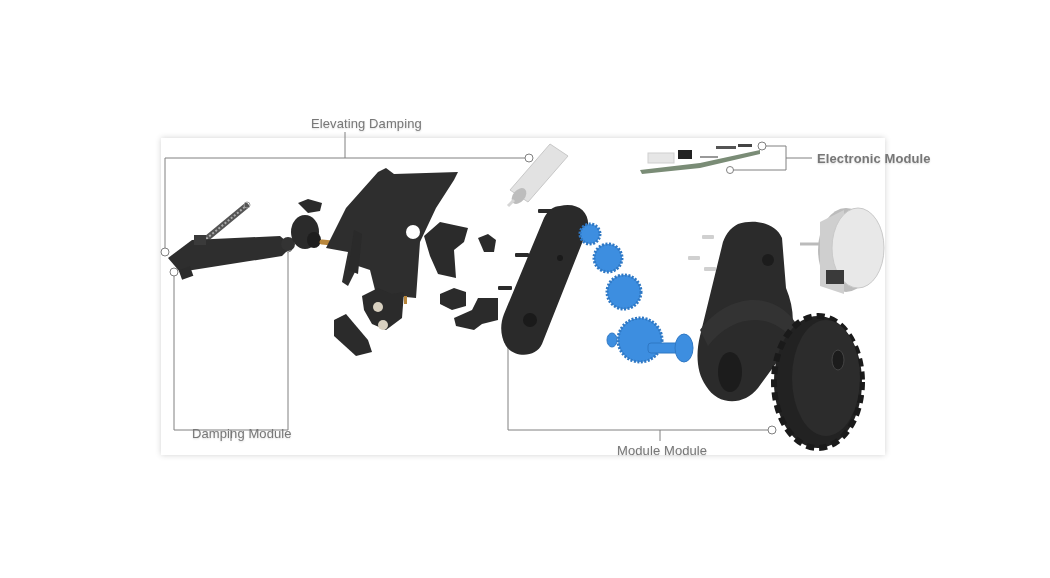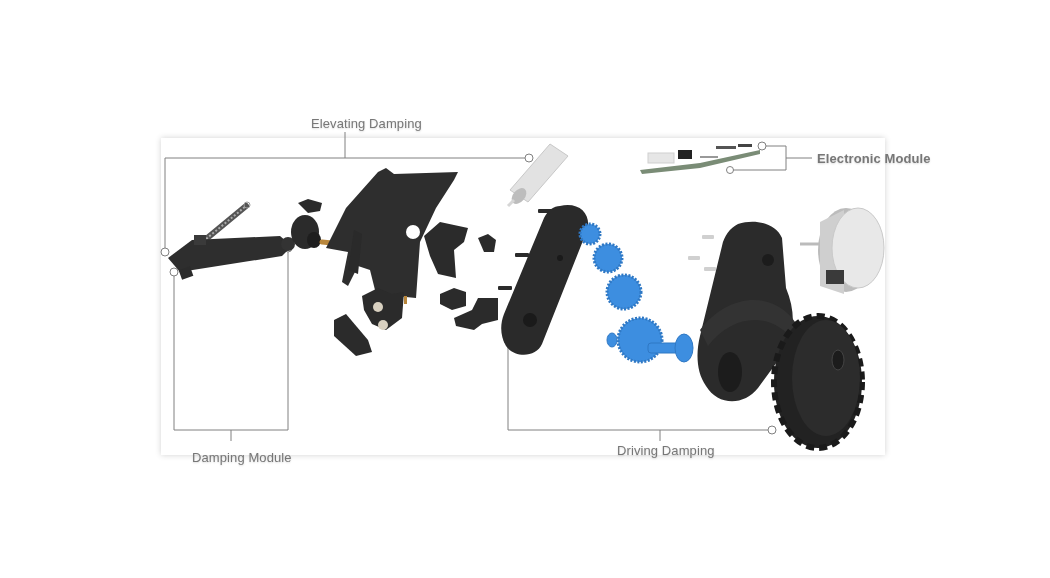--- a/index.html
+++ b/index.html
@@ -142,14 +142,14 @@
     <rect x="648" y="153" width="26" height="10" fill="#e6e6e6" stroke="#cfcfcf"></rect>
     <rect x="678" y="150" width="14" height="9" fill="#222"></rect>
     <rect x="716" y="146" width="20" height="3" fill="#555"></rect>
     <rect x="738" y="144" width="14" height="3" fill="#444"></rect>
     <rect x="700" y="156" width="18" height="2" fill="#999"></rect>
   </g>
 </svg>
 
 <div class="label" style="left:311px;top:116px;">Elevating Damping</div>
 <div class="label" style="left:817px;top:151px;font-weight:bold;">Electronic Module</div>
-<div class="label" style="left:192px;top:450px;">Damping Module</div>
-<div class="label" style="left:617px;top:443px;">Driving Damping</div>
+<div class="label" style="left:192px;top:426px;">Damping Module</div>
+<div class="label" style="left:617px;top:443px;">Module Module</div>
 
 </body></html>

